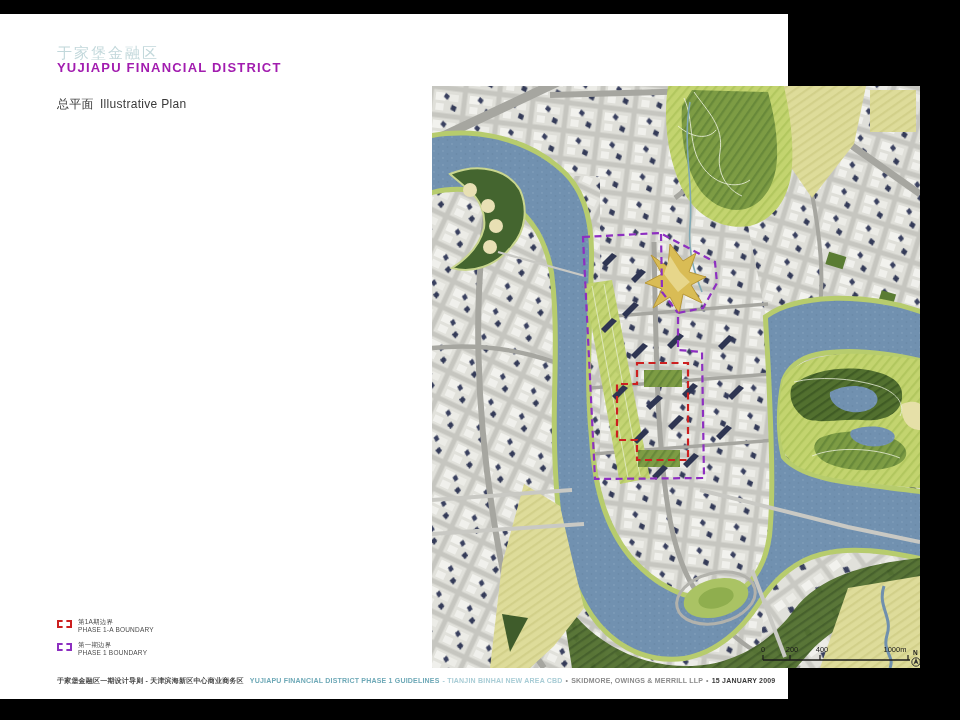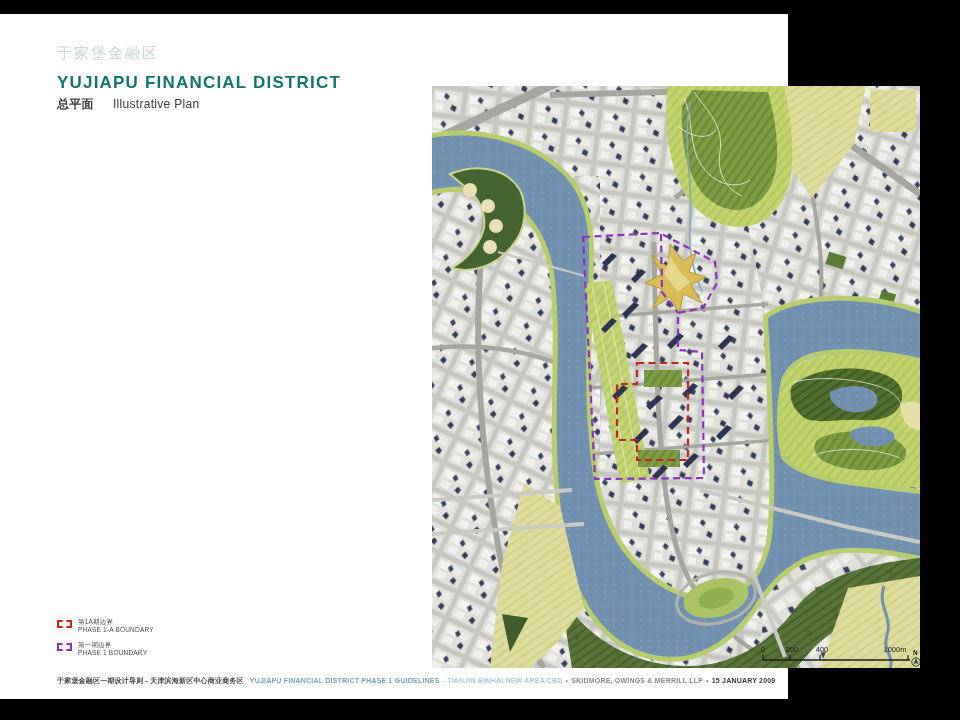--- a/index.html
+++ b/index.html
@@ -9,27 +9,27 @@
   }
   .slide{
     position:absolute;left:0;top:14px;width:788px;height:685px;background:#ffffff;
   }
   
   .title-zh{
     position:absolute;left:57px;top:30px;font-size:15px;letter-spacing:2px;
     color:#c2d8db;font-weight:400;
   }
   .title-en{
-    position:absolute;left:57px;top:59px;font-size:17px;font-weight:bold;
-    letter-spacing:1.2px;color:#0f766e;
+    position:absolute;left:57px;top:46px;font-size:13px;font-weight:bold;
+    letter-spacing:1.2px;color:#a21caf;
   }
   .subtitle{
     position:absolute;left:57px;top:82px;font-size:12px;color:#3a3a3a;letter-spacing:.3px;
   }
-  .subtitle .zh{margin-right:19px;font-weight:bold;}
+  .subtitle .zh{margin-right:6px;}
   
   .map-wrap{
     position:absolute;left:432px;top:72px;width:488px;height:582px;
     background:#d6d6d0;overflow:hidden;
   }
   
   .legend{position:absolute;left:57px;top:604px;}
   .legend-item{display:flex;align-items:flex-start;margin-bottom:7px;}
   .legend-swatch{
     width:15px;height:8px;border:2px dashed #cc1f1f;margin-right:6px;margin-top:2px;

